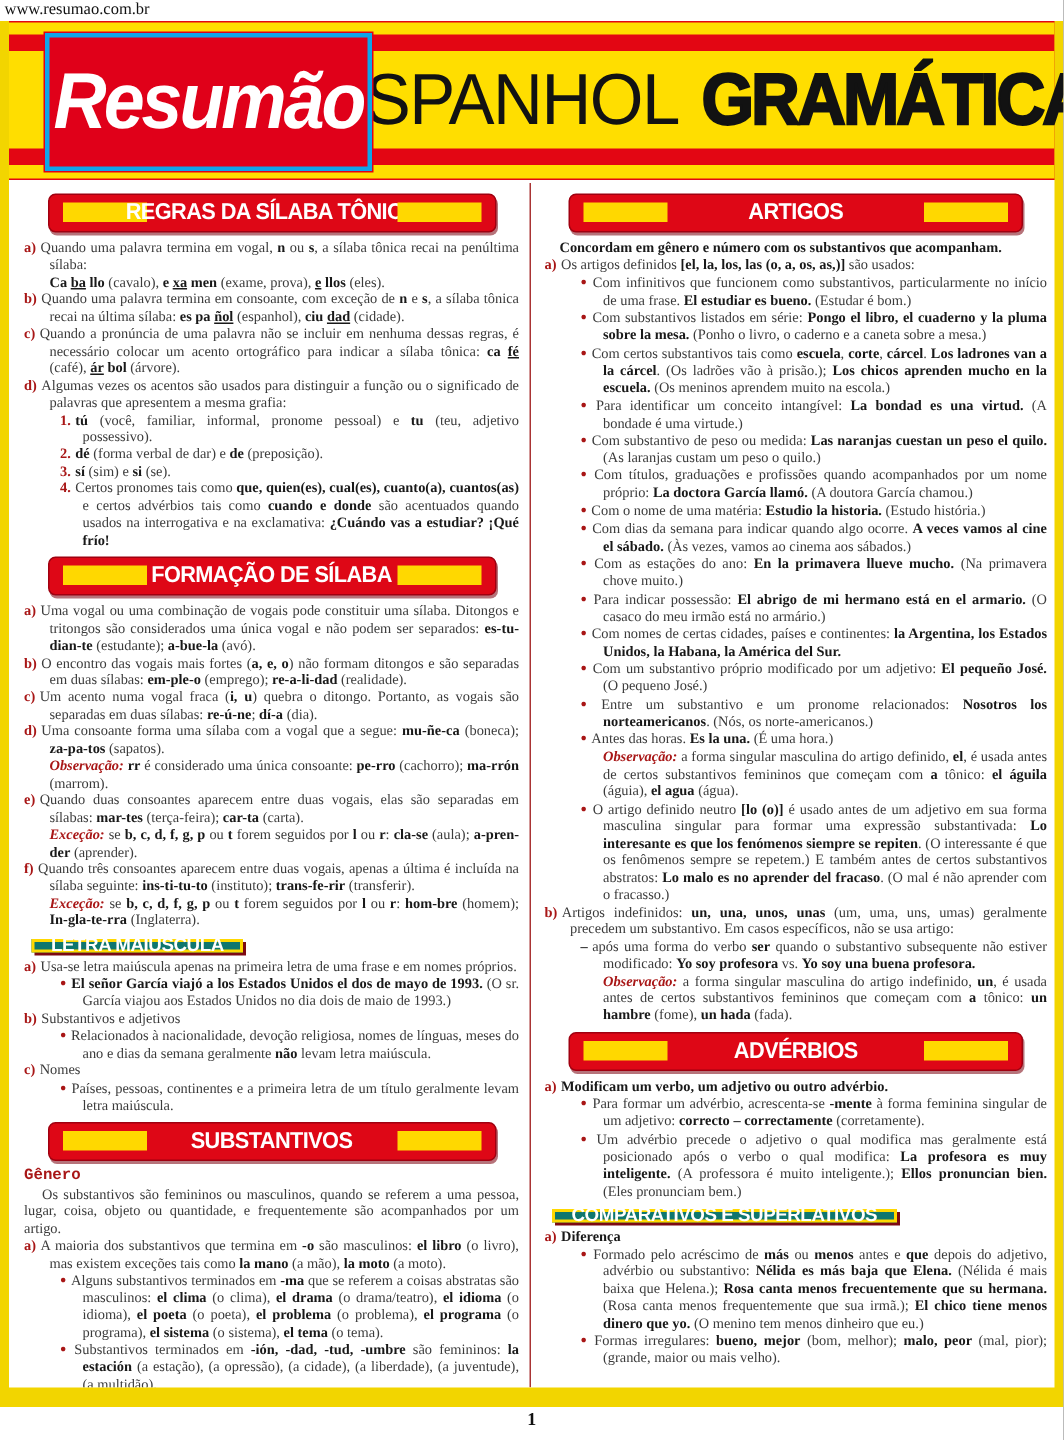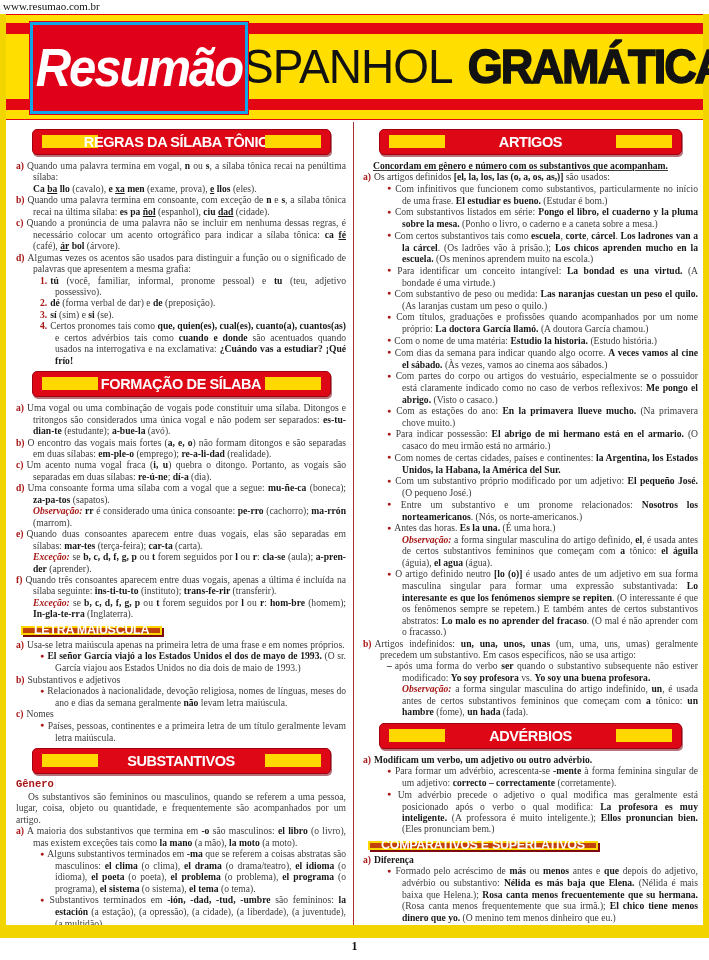--- a/index.html
+++ b/index.html
@@ -32,39 +32,39 @@
   .col0{width:347px;padding:2px 7px 0 10px;}
   .col1{flex:1;border-left:1px solid #A93434;padding:2px 5px 0 9px;}
   
   .banner-large{position:relative;height:24px;margin:5px auto 5px;width:90%;background:#DE0716;
                 border:1px solid #A00010;border-radius:5px;box-shadow:1px 2px 0 rgba(122,0,12,.55);
                 display:flex;align-items:center;justify-content:center;}
   .banner-large .banner-text{color:#fff;font-family:"Liberation Sans",sans-serif;font-weight:bold;
                 font-size:14.5px;letter-spacing:-.4px;transform:scaleY(1.05);}
   .tab{position:absolute;top:5px;width:56px;height:13px;background:#FFD800;}
   .tab-l{left:9px;} .tab-r{right:9px;}
-  .banner-small{display:inline-block;margin:6px 0 4px 5px;background:#c2410c;color:#fff;
+  .banner-small{display:inline-block;margin:6px 0 4px 5px;background:#0f766e;color:#fff;
                 border:2px solid #FFD800;box-shadow:2px 2px 0 #7d0a12;padding:2px 11px 3px;
                 font-family:"Liberation Sans",sans-serif;font-weight:bold;font-size:12.5px;letter-spacing:-.3px;}
   .banner-row{line-height:0;}
   
   .blk{font-size:9.6px;line-height:11.45px;color:#3b3b3b;text-align:justify;}
   .blk b{color:#191919;}
   .blk b.u{text-decoration:underline;}
   .blk .note{color:#A81616;font-weight:bold;font-style:italic;}
   .item{padding-left:17px;text-indent:-17px;}
   .bullet,.num,.dash{padding-left:39px;text-indent:-15px;}
   .mk{padding-right:3px;}
   .item>.mk{color:#A81616;font-weight:bold;}
   .num>.mk{color:#A81616;font-weight:bold;}
   .bullet>.mk{color:#A81616;font-size:7px;vertical-align:1.5px;}
   .dash>.mk{color:#222;font-weight:bold;}
   .subhead{color:#A81616;font-weight:bold;font-size:10.5px;margin-top:3px;font-family:Liberation Mono, monospace;}
   .para{text-indent:12px;}
-  .intro{font-weight:bold;text-indent:10px;text-decoration:underline;}
+  .intro{font-weight:bold;text-indent:10px;}
   .intro b{color:#191919;}
 </style>
 </head>
 <body>
 
 <div class="page">
   <div class="url">www.resumao.com.br</div>
 
   <div class="header">
     <div class="stripe top"></div>
@@ -134,21 +134,20 @@
         <div class="blk intro"><b>Concordam em gênero e número com os substantivos que acompanham.</b></div>
         <div class="blk item"><span class="mk">a)</span><span class="tx">Os artigos definidos <b>[el, la, los, las (o, a, os, as,)]</b> são usados:</span></div>
         <div class="blk bullet"><span class="mk">●</span><span class="tx">Com infinitivos que funcionem como substantivos, particularmente no início de uma frase. <b>El estudiar es bueno.</b> (Estudar é bom.)</span></div>
         <div class="blk bullet"><span class="mk">●</span><span class="tx">Com substantivos listados em série: <b>Pongo el libro, el cuaderno y la pluma sobre la mesa.</b> (Ponho o livro, o caderno e a caneta sobre a mesa.)</span></div>
         <div class="blk bullet"><span class="mk">●</span><span class="tx">Com certos substantivos tais como <b>escuela</b>, <b>corte</b>, <b>cárcel</b>. <b>Los ladrones van a la cárcel</b>. (Os ladrões vão à prisão.); <b>Los chicos aprenden mucho en la escuela.</b> (Os meninos aprendem muito na escola.)</span></div>
         <div class="blk bullet"><span class="mk">●</span><span class="tx">Para identificar um conceito intangível: <b>La bondad es una virtud.</b> (A bondade é uma virtude.)</span></div>
         <div class="blk bullet"><span class="mk">●</span><span class="tx">Com substantivo de peso ou medida: <b>Las naranjas cuestan un peso el quilo.</b> (As laranjas custam um peso o quilo.)</span></div>
         <div class="blk bullet"><span class="mk">●</span><span class="tx">Com títulos, graduações e profissões quando acompanhados por um nome próprio: <b>La doctora García llamó.</b> (A doutora García chamou.)</span></div>
         <div class="blk bullet"><span class="mk">●</span><span class="tx">Com o nome de uma matéria: <b>Estudio la historia.</b> (Estudo história.)</span></div>
         <div class="blk bullet"><span class="mk">●</span><span class="tx">Com dias da semana para indicar quando algo ocorre. <b>A veces vamos al cine el sábado.</b> (Às vezes, vamos ao cinema aos sábados.)</span></div>
-        <div class="blk bullet"><span class="mk">●</span><span class="tx">Com partes do corpo ou artigos do vestuário, especialmente se o possuidor está claramente indicado como no caso de verbos reflexivos: <b>Me pongo el abrigo.</b> (Visto o casaco.)</span></div>
         <div class="blk bullet"><span class="mk">●</span><span class="tx">Com as estações do ano: <b>En la primavera llueve mucho.</b> (Na primavera chove muito.)</span></div>
         <div class="blk bullet"><span class="mk">●</span><span class="tx">Para indicar possessão: <b>El abrigo de mi hermano está en el armario.</b> (O casaco do meu irmão está no armário.)</span></div>
         <div class="blk bullet"><span class="mk">●</span><span class="tx">Com nomes de certas cidades, países e continentes: <b>la Argentina, los Estados Unidos, la Habana, la América del Sur.</b></span></div>
         <div class="blk bullet"><span class="mk">●</span><span class="tx">Com um substantivo próprio modificado por um adjetivo: <b>El pequeño José.</b> (O pequeno José.)</span></div>
         <div class="blk bullet"><span class="mk">●</span><span class="tx">Entre um substantivo e um pronome relacionados: <b>Nosotros los norteamericanos</b>. (Nós, os norte-americanos.)</span></div>
         <div class="blk bullet"><span class="mk">●</span><span class="tx">Antes das horas. <b>Es la una.</b> (É uma hora.)<br><span class="note">Observação:</span> a forma singular masculina do artigo definido, <b>el</b>, é usada antes de certos substantivos femininos que começam com <b>a</b> tônico: <b>el águila</b> (águia), <b>el agua</b> (água).</span></div>
         <div class="blk bullet"><span class="mk">●</span><span class="tx">O artigo definido neutro <b>[lo (o)]</b> é usado antes de um adjetivo em sua forma masculina singular para formar uma expressão substantivada: <b>Lo interesante es que los fenómenos siempre se repiten</b>. (O interessante é que os fenômenos sempre se repetem.) E também antes de certos substantivos abstratos: <b>Lo malo es no aprender del fracaso</b>. (O mal é não aprender com o fracasso.)</span></div>
         <div class="blk item"><span class="mk">b)</span><span class="tx">Artigos indefinidos: <b>un, una, unos, unas</b> (um, uma, uns, umas) geralmente precedem um substantivo. Em casos específicos, não se usa artigo:</span></div>
         <div class="blk dash"><span class="mk">–</span><span class="tx">após uma forma do verbo <b>ser</b> quando o substantivo subsequente não estiver modificado: <b>Yo soy profesora</b> vs. <b>Yo soy una buena profesora.</b><br><span class="note">Observação:</span> a forma singular masculina do artigo indefinido, <b>un</b>, é usada antes de certos substantivos femininos que começam com <b>a</b> tônico: <b>un hambre</b> (fome), <b>un hada</b> (fada).</span></div>
         <div class="banner-large">

